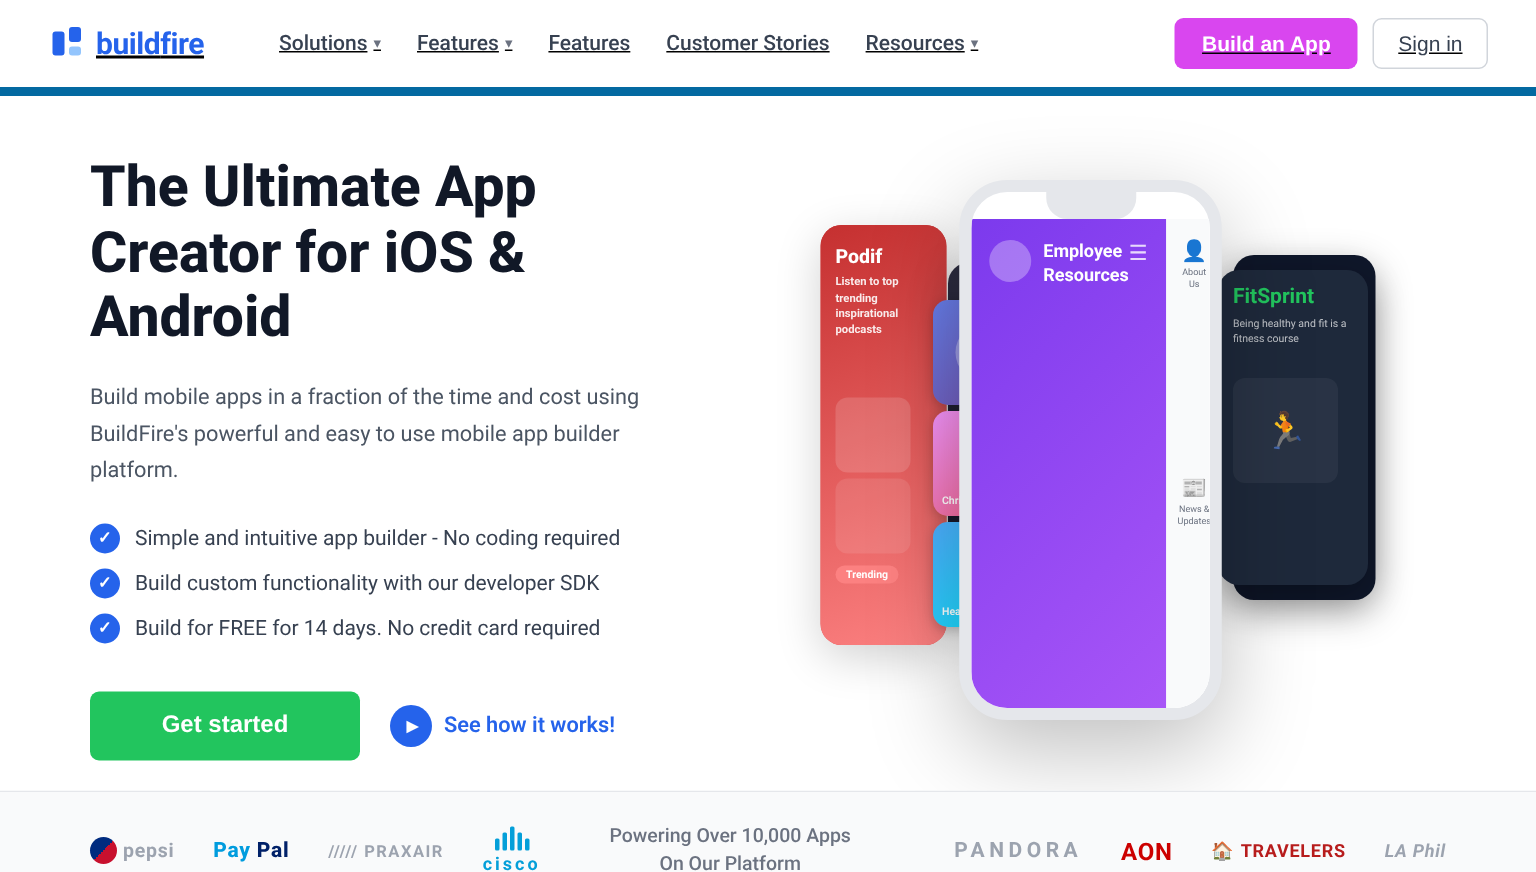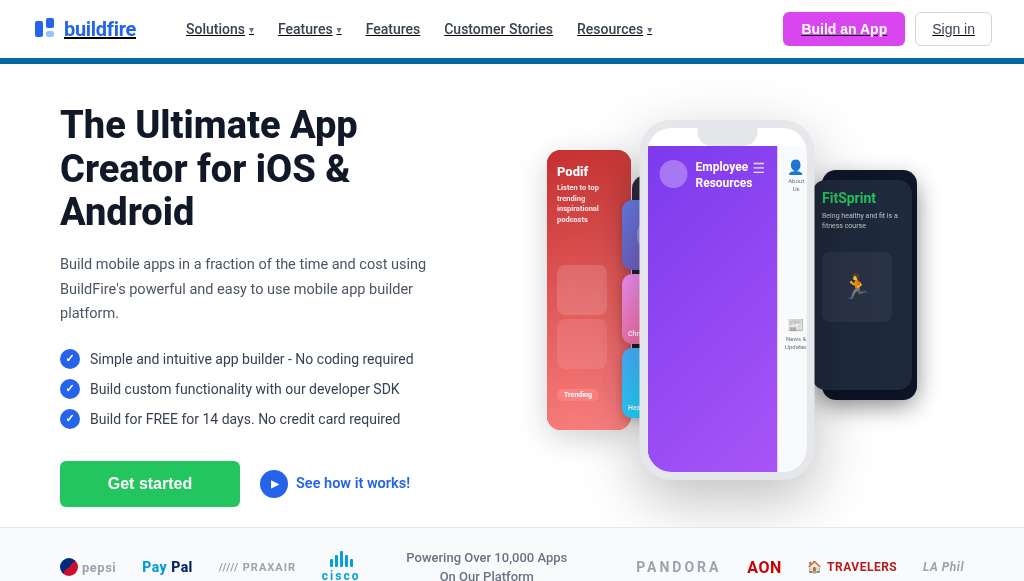--- a/index.html
+++ b/index.html
@@ -76,21 +76,21 @@
       background: linear-gradient(160deg, #c53030 0%, #e53e3e 100%);
       border-radius: 14px;
     }
     .card-red-inner {
       padding: 14px 10px; color: #fff; font-size: 9px; font-weight: 700;
       background: linear-gradient(160deg, #c53030 0%, #fc8181 100%);
       height: 100%;
     }
     .card-red-inner .podif { font-size: 13px; font-weight: 800; }
     .card-red-inner .tagline { font-size: 7.5px; opacity: 0.9; margin-top: 4px; line-height: 1.4; }
-    .card-red-inner .trending { display: inline-block; background: #fc8181; border-radius: 10px; padding: 2px 7px; font-size: 7px; margin-top: 20px; }
+    .card-red-inner .trending { display: inline-block; background: #fc8181; border-radius: 10px; padding: 2px 7px; font-size: 7px; margin-top: 8px; }
 
     .card-food {
       width: 110px; height: 240px; left: 115px; top: 55px;
       background: #1a1a2e; border-radius: 14px;
     }
     .card-food-content { height: 100%; display: flex; flex-direction: column; justify-content: flex-end; padding: 12px; }
     .food-italic { font-style: italic; font-size: 18px; font-weight: 700; color: #fff; line-height: 1.1; }
     .food-sub { font-size: 8px; color: rgba(255,255,255,0.7); margin-top: 4px; }
 
     

